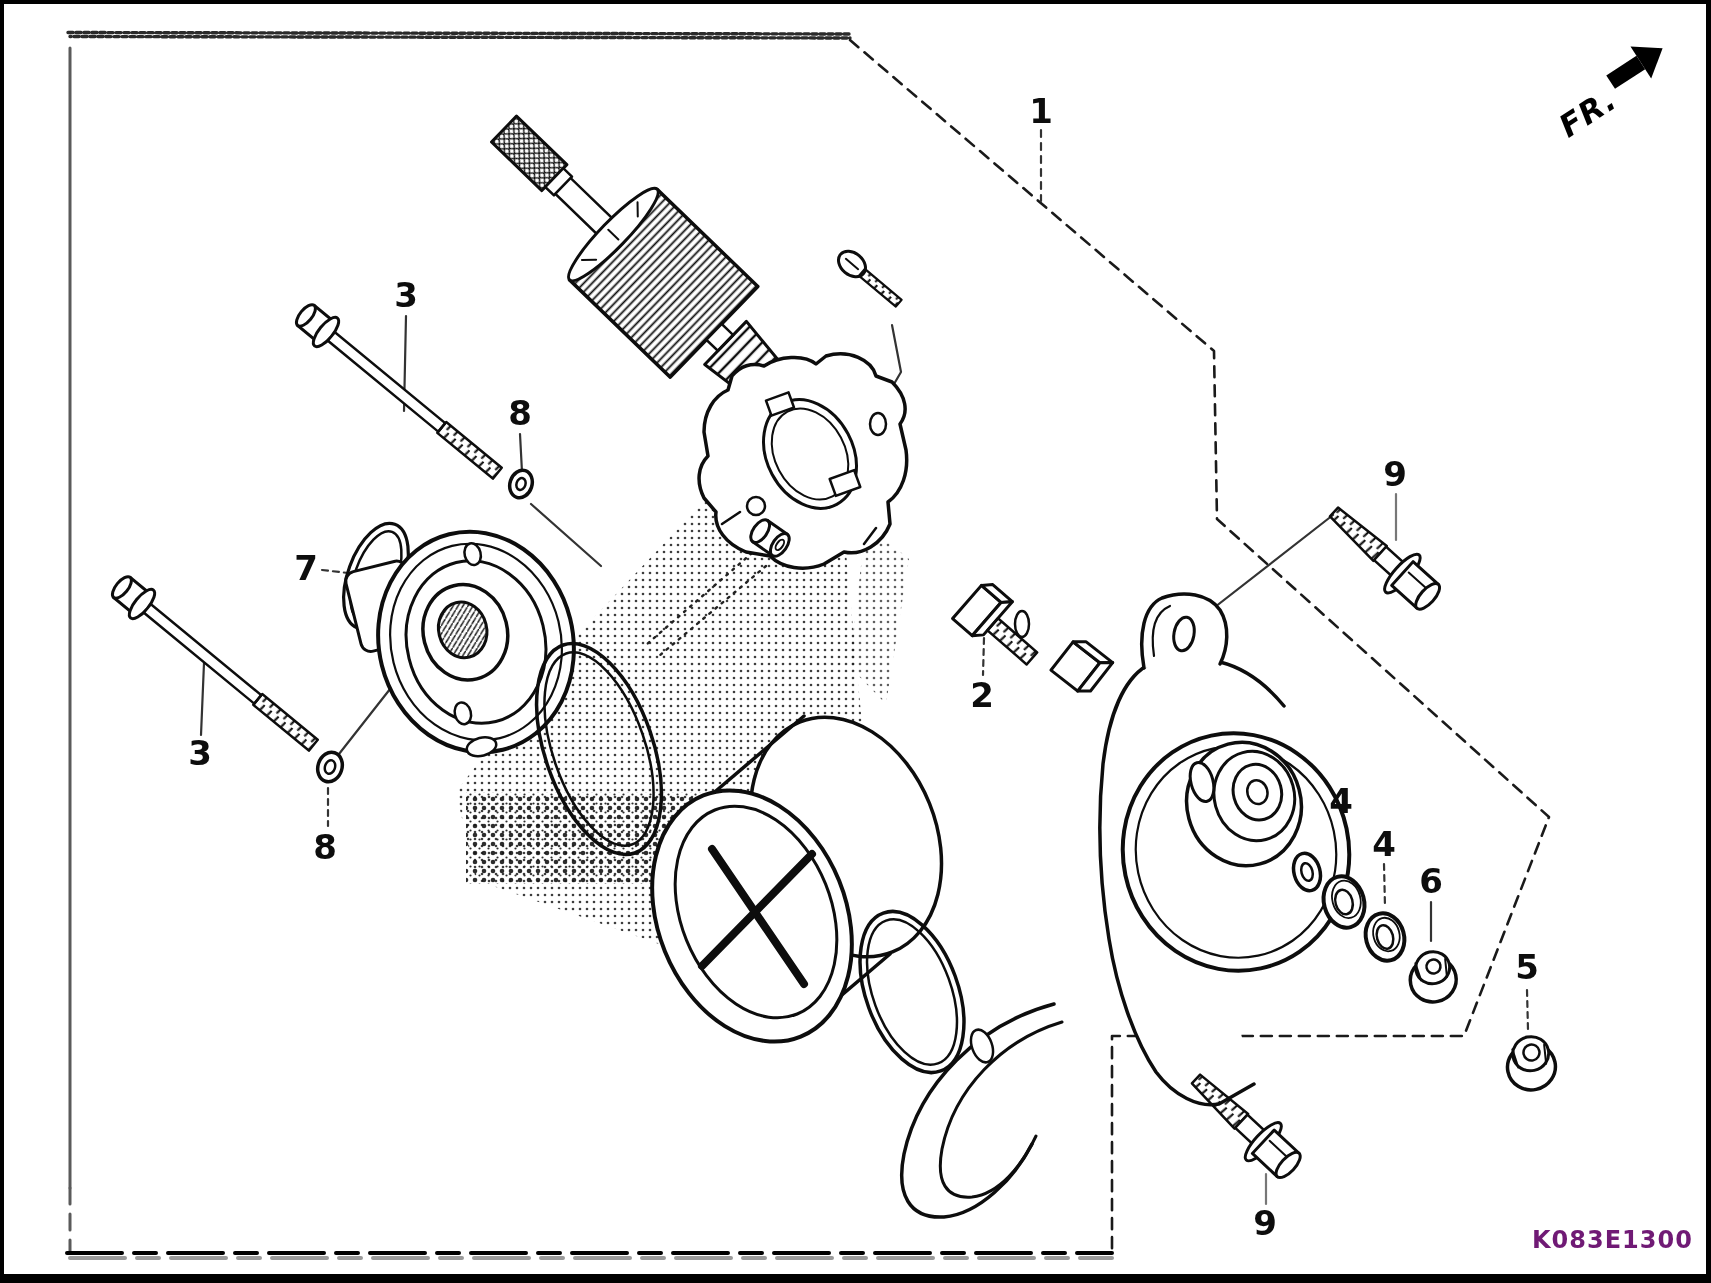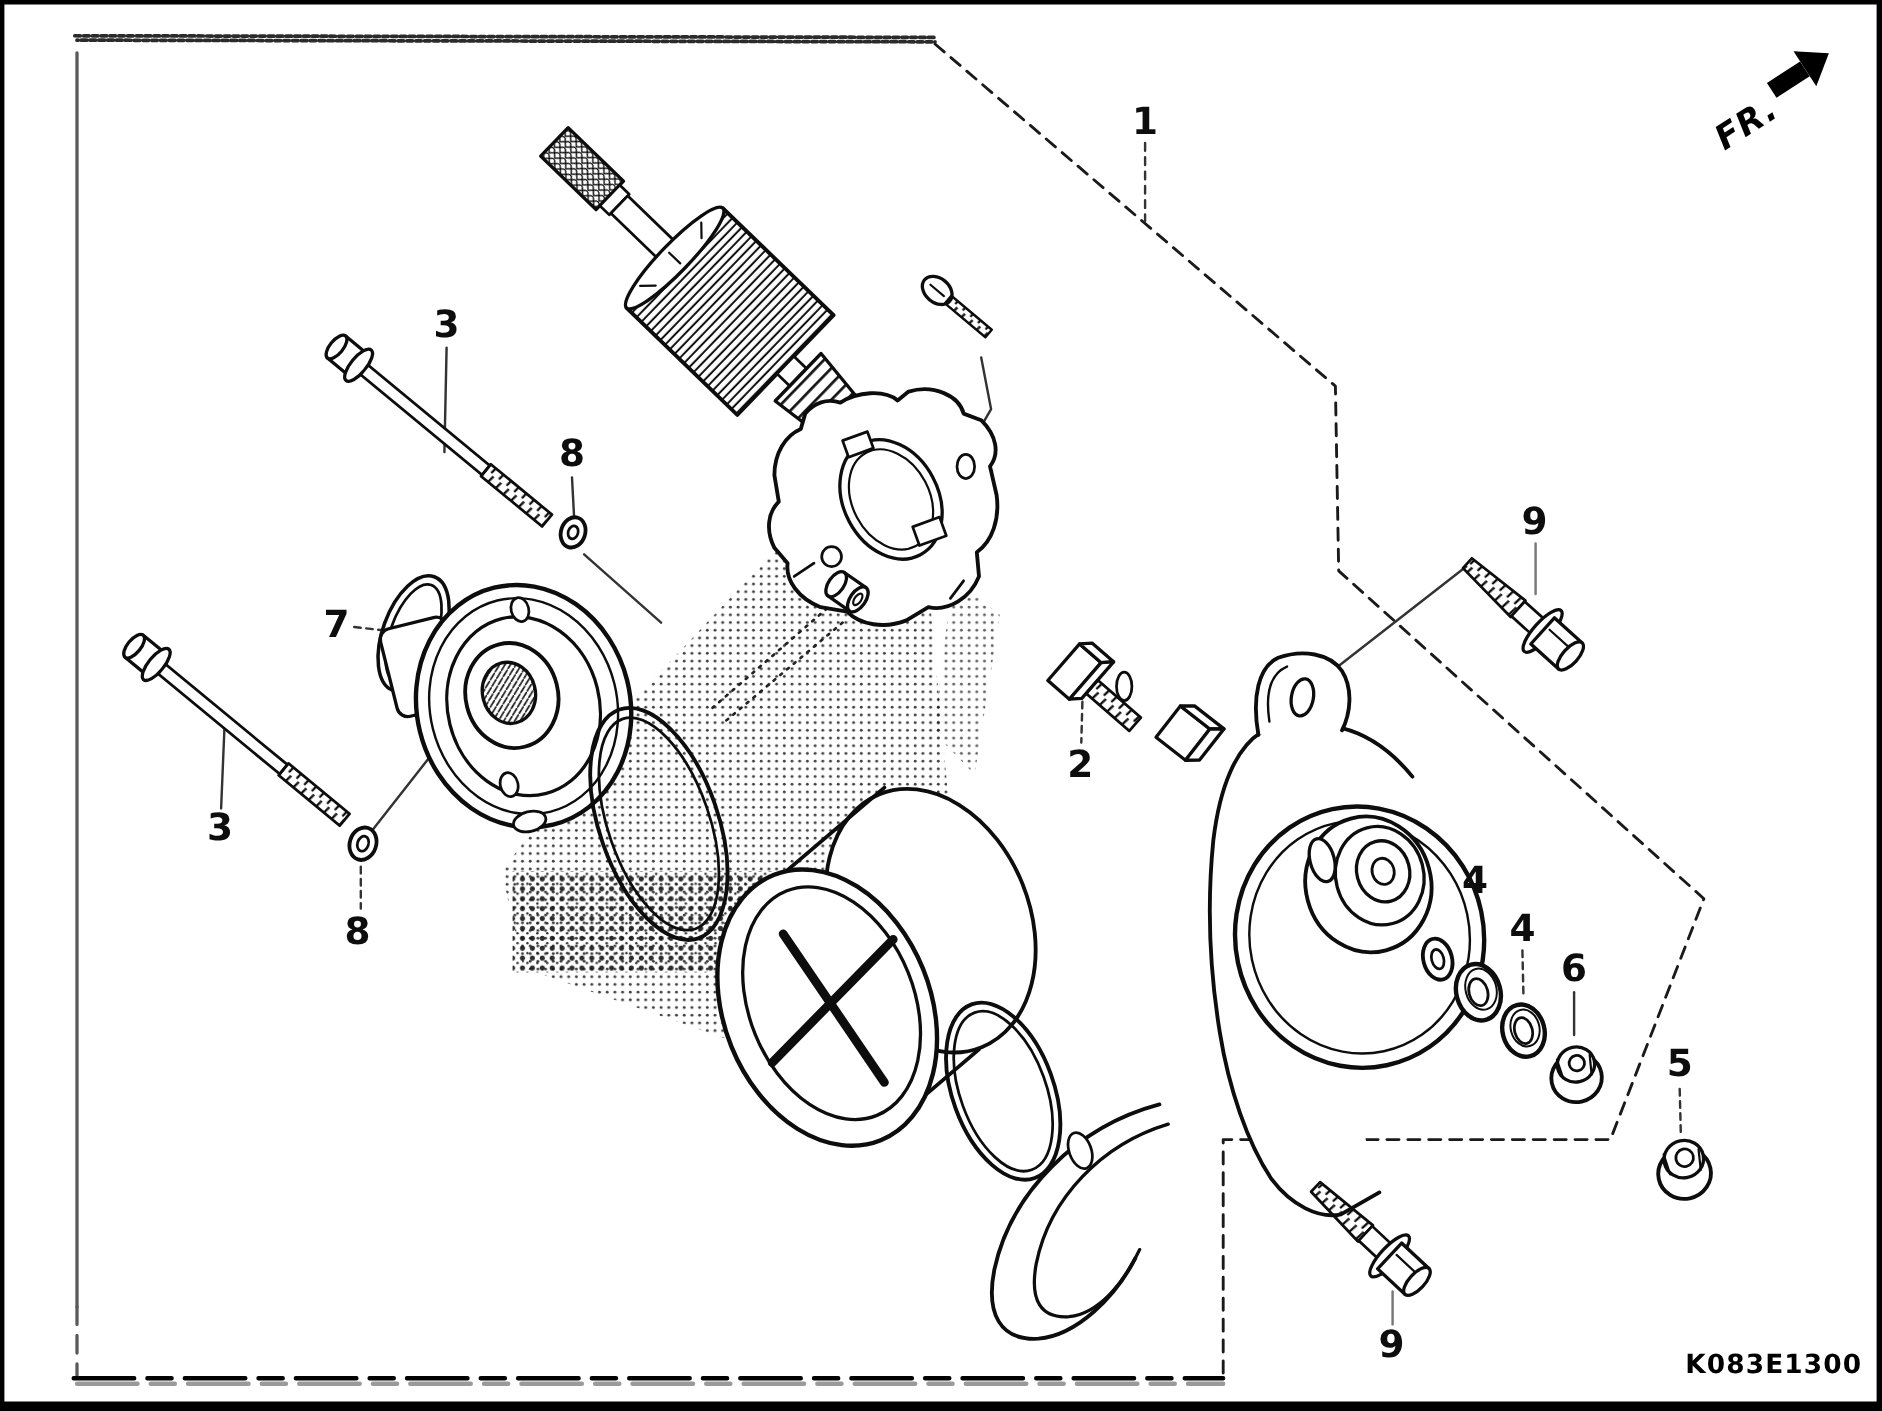--- a/index.html
+++ b/index.html
@@ -39,21 +39,21 @@
   .fr-arrow .head{
     width:0;height:0;
     border-top:19px solid transparent;
     border-bottom:19px solid transparent;
     border-left:26px solid #000;
   }
   #diagram-code{
     position:absolute;
     left:1528px;top:1222px;
     font:700 24px "DejaVu Sans", sans-serif;
-    color:#000000;
+    color:#701a75;
     letter-spacing:1px;
     filter:blur(.4px);
   }
 </style>
 </head>
 <body>
 
 <div id="page">
 
 <svg id="diagram-svg" width="1711" height="1283" viewBox="0 0 1711 1283" fill="none" stroke-linecap="round" stroke-linejoin="round">

